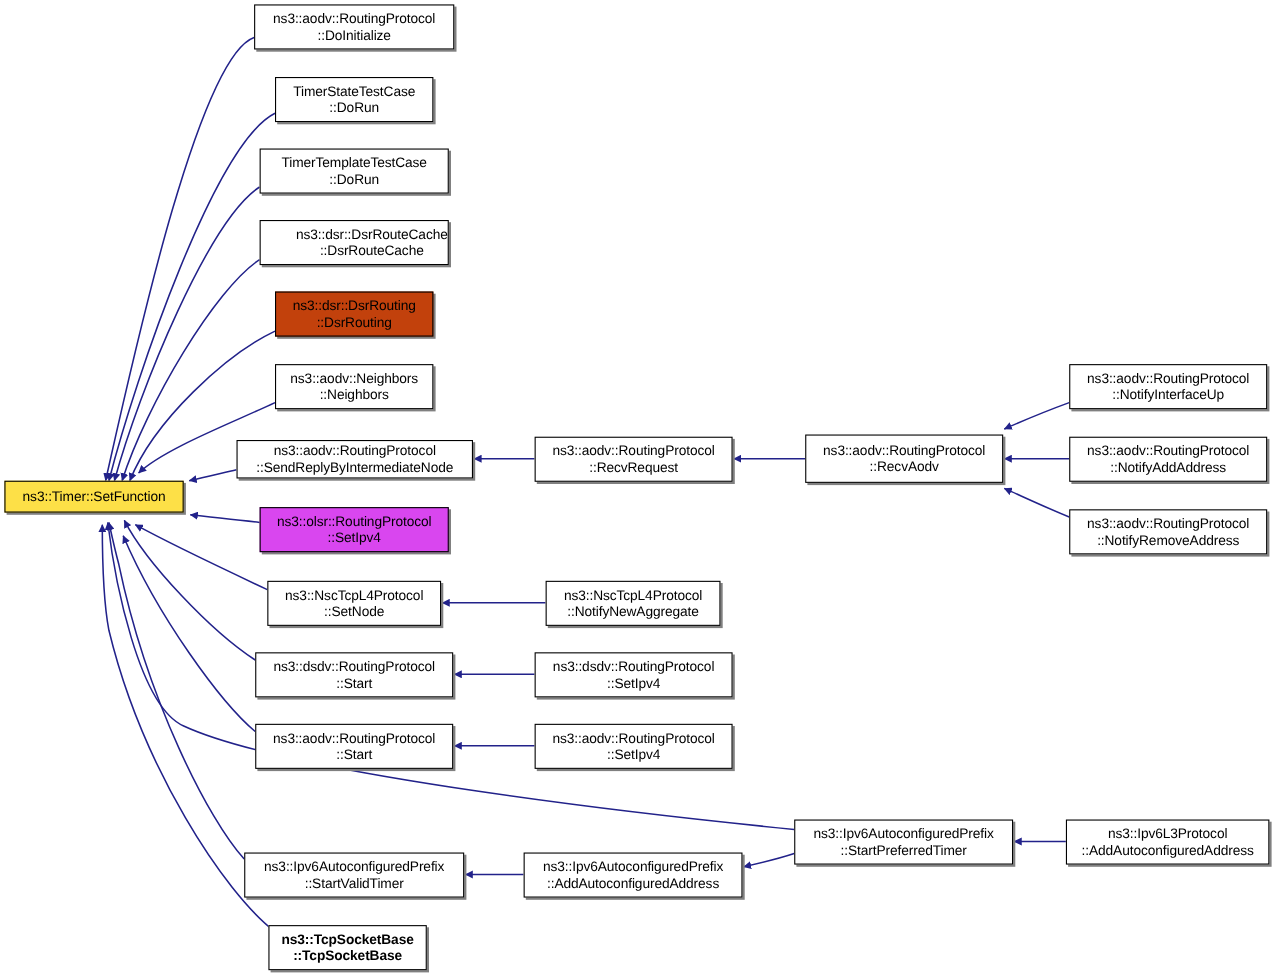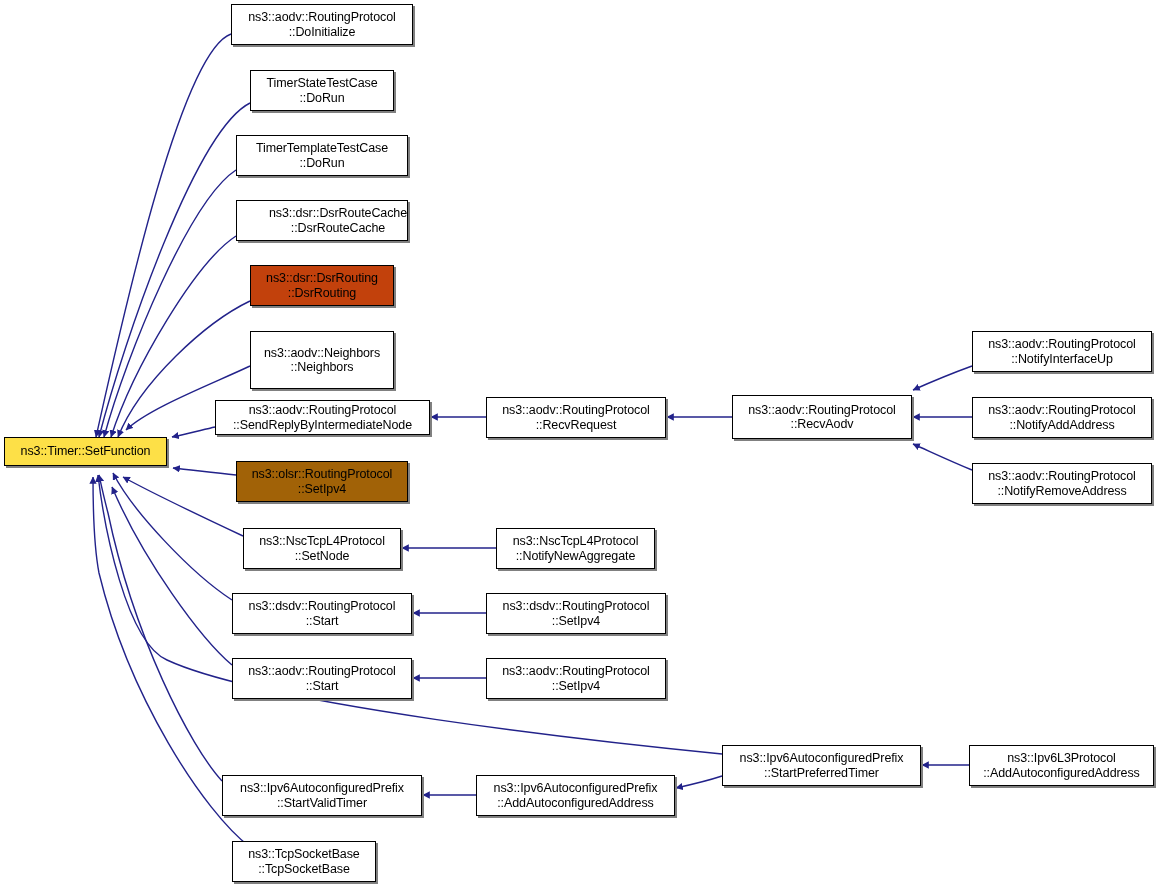--- a/index.html
+++ b/index.html
@@ -88,28 +88,28 @@
         <path d="M969,765 C956,765 940,765 922,765" fill="none" stroke="#22228a" stroke-width="1.4" marker-end="url(#arrow)"></path>
       </g>
   </svg>
   <div id="nodes">
       <div class="node root" style="left: 4px; top: 437px; width: 163px; height: 29px; background: #fde047; border-color: rgb(0, 0, 0); color: rgb(0, 0, 0); box-shadow: rgb(128, 128, 128) 2px 2px 0px 0px;"><span class="l1">ns3::Timer::SetFunction</span></div>
       <div class="node" style="left: 231px; top: 4px; width: 182px; height: 41px; background: rgb(255, 255, 255); border-color: rgb(0, 0, 0); color: rgb(0, 0, 0); box-shadow: rgb(128, 128, 128) 2px 2px 0px 0px;"><span class="l1">ns3::aodv::RoutingProtocol</span><span class="l2">::DoInitialize</span></div>
       <div class="node" style="left: 250px; top: 70px; width: 144px; height: 41px; background: rgb(255, 255, 255); border-color: rgb(0, 0, 0); color: rgb(0, 0, 0); box-shadow: rgb(128, 128, 128) 2px 2px 0px 0px;"><span class="l1">TimerStateTestCase</span><span class="l2">::DoRun</span></div>
       <div class="node" style="left: 236px; top: 135px; width: 172px; height: 41px; background: rgb(255, 255, 255); border-color: rgb(0, 0, 0); color: rgb(0, 0, 0); box-shadow: rgb(128, 128, 128) 2px 2px 0px 0px;"><span class="l1">TimerTemplateTestCase</span><span class="l2">::DoRun</span></div>
       <div class="node" style="left: 236px; top: 200px; width: 172px; height: 41px; background: rgb(255, 255, 255); border-color: rgb(0, 0, 0); color: rgb(0, 0, 0); box-shadow: rgb(128, 128, 128) 2px 2px 0px 0px; padding-left: 32px;"><span class="l1">ns3::dsr::DsrRouteCache</span><span class="l2">::DsrRouteCache</span></div>
       <div class="node" style="left: 250px; top: 265px; width: 144px; height: 41px; background: #c2410c; border-color: rgb(0, 0, 0); color: rgb(0, 0, 0); box-shadow: rgb(128, 128, 128) 2px 2px 0px 0px;"><span class="l1">ns3::dsr::DsrRouting</span><span class="l2">::DsrRouting</span></div>
-      <div class="node" style="left: 250px; top: 331px; width: 144px; height: 58px; background: rgb(255, 255, 255); border-color: rgb(0, 0, 0); color: rgb(0, 0, 0); box-shadow: rgb(128, 128, 128) 2px 2px 0px 0px;"><span class="l1">ns3::aodv::Neighbors</span><span class="l2">::Neighbors</span></div>
+      <div class="node" style="left: 250px; top: 331px; width: 144px; height: 41px; background: rgb(255, 255, 255); border-color: rgb(0, 0, 0); color: rgb(0, 0, 0); box-shadow: rgb(128, 128, 128) 2px 2px 0px 0px;"><span class="l1">ns3::aodv::Neighbors</span><span class="l2">::Neighbors</span></div>
       <div class="node" style="left: 215px; top: 400px; width: 215px; height: 35px; background: rgb(255, 255, 255); border-color: rgb(0, 0, 0); color: rgb(0, 0, 0); box-shadow: rgb(128, 128, 128) 2px 2px 0px 0px;"><span class="l1">ns3::aodv::RoutingProtocol</span><span class="l2">::SendReplyByIntermediateNode</span></div>
-      <div class="node" style="left: 236px; top: 461px; width: 172px; height: 41px; background: #a16207; border-color: rgb(0, 0, 0); color: rgb(0, 0, 0); box-shadow: rgb(128, 128, 128) 2px 2px 0px 0px;"><span class="l1">ns3::olsr::RoutingProtocol</span><span class="l2">::SetIpv4</span></div>
+      <div class="node" style="left: 236px; top: 461px; width: 172px; height: 41px; background: #d946ef; border-color: rgb(0, 0, 0); color: rgb(0, 0, 0); box-shadow: rgb(128, 128, 128) 2px 2px 0px 0px;"><span class="l1">ns3::olsr::RoutingProtocol</span><span class="l2">::SetIpv4</span></div>
       <div class="node" style="left: 243px; top: 528px; width: 158px; height: 41px; background: rgb(255, 255, 255); border-color: rgb(0, 0, 0); color: rgb(0, 0, 0); box-shadow: rgb(128, 128, 128) 2px 2px 0px 0px;"><span class="l1">ns3::NscTcpL4Protocol</span><span class="l2">::SetNode</span></div>
       <div class="node" style="left: 232px; top: 593px; width: 180px; height: 41px; background: rgb(255, 255, 255); border-color: rgb(0, 0, 0); color: rgb(0, 0, 0); box-shadow: rgb(128, 128, 128) 2px 2px 0px 0px;"><span class="l1">ns3::dsdv::RoutingProtocol</span><span class="l2">::Start</span></div>
       <div class="node" style="left: 232px; top: 658px; width: 180px; height: 41px; background: rgb(255, 255, 255); border-color: rgb(0, 0, 0); color: rgb(0, 0, 0); box-shadow: rgb(128, 128, 128) 2px 2px 0px 0px;"><span class="l1">ns3::aodv::RoutingProtocol</span><span class="l2">::Start</span></div>
       <div class="node" style="left: 222px; top: 775px; width: 200px; height: 41px; background: rgb(255, 255, 255); border-color: rgb(0, 0, 0); color: rgb(0, 0, 0); box-shadow: rgb(128, 128, 128) 2px 2px 0px 0px;"><span class="l1">ns3::Ipv6AutoconfiguredPrefix</span><span class="l2">::StartValidTimer</span></div>
-      <div class="node" style="left: 232px; top: 841px; width: 144px; height: 41px; background: rgb(255, 255, 255); border-color: rgb(0, 0, 0); color: rgb(0, 0, 0); box-shadow: rgb(128, 128, 128) 2px 2px 0px 0px;"><span class="l1">ns3::TcpSocketBase</span><span class="l2">::TcpSocketBase</span></div>
+      <div class="node" style="left: 244px; top: 841px; width: 144px; height: 41px; background: rgb(255, 255, 255); border-color: rgb(0, 0, 0); color: rgb(0, 0, 0); box-shadow: rgb(128, 128, 128) 2px 2px 0px 0px; font-weight: bold;"><span class="l1">ns3::TcpSocketBase</span><span class="l2">::TcpSocketBase</span></div>
       <div class="node" style="left: 486px; top: 397px; width: 180px; height: 41px; background: rgb(255, 255, 255); border-color: rgb(0, 0, 0); color: rgb(0, 0, 0); box-shadow: rgb(128, 128, 128) 2px 2px 0px 0px;"><span class="l1">ns3::aodv::RoutingProtocol</span><span class="l2">::RecvRequest</span></div>
       <div class="node" style="left: 496px; top: 528px; width: 159px; height: 41px; background: rgb(255, 255, 255); border-color: rgb(0, 0, 0); color: rgb(0, 0, 0); box-shadow: rgb(128, 128, 128) 2px 2px 0px 0px;"><span class="l1">ns3::NscTcpL4Protocol</span><span class="l2">::NotifyNewAggregate</span></div>
       <div class="node" style="left: 486px; top: 593px; width: 180px; height: 41px; background: rgb(255, 255, 255); border-color: rgb(0, 0, 0); color: rgb(0, 0, 0); box-shadow: rgb(128, 128, 128) 2px 2px 0px 0px;"><span class="l1">ns3::dsdv::RoutingProtocol</span><span class="l2">::SetIpv4</span></div>
       <div class="node" style="left: 486px; top: 658px; width: 180px; height: 41px; background: rgb(255, 255, 255); border-color: rgb(0, 0, 0); color: rgb(0, 0, 0); box-shadow: rgb(128, 128, 128) 2px 2px 0px 0px;"><span class="l1">ns3::aodv::RoutingProtocol</span><span class="l2">::SetIpv4</span></div>
       <div class="node" style="left: 476px; top: 775px; width: 199px; height: 41px; background: rgb(255, 255, 255); border-color: rgb(0, 0, 0); color: rgb(0, 0, 0); box-shadow: rgb(128, 128, 128) 2px 2px 0px 0px;"><span class="l1">ns3::Ipv6AutoconfiguredPrefix</span><span class="l2">::AddAutoconfiguredAddress</span></div>
       <div class="node" style="left: 732px; top: 395px; width: 180px; height: 44px; background: rgb(255, 255, 255); border-color: rgb(0, 0, 0); color: rgb(0, 0, 0); box-shadow: rgb(128, 128, 128) 2px 2px 0px 0px;"><span class="l1">ns3::aodv::RoutingProtocol</span><span class="l2">::RecvAodv</span></div>
       <div class="node" style="left: 722px; top: 745px; width: 199px; height: 41px; background: rgb(255, 255, 255); border-color: rgb(0, 0, 0); color: rgb(0, 0, 0); box-shadow: rgb(128, 128, 128) 2px 2px 0px 0px;"><span class="l1">ns3::Ipv6AutoconfiguredPrefix</span><span class="l2">::StartPreferredTimer</span></div>
       <div class="node" style="left: 972px; top: 331px; width: 180px; height: 41px; background: rgb(255, 255, 255); border-color: rgb(0, 0, 0); color: rgb(0, 0, 0); box-shadow: rgb(128, 128, 128) 2px 2px 0px 0px;"><span class="l1">ns3::aodv::RoutingProtocol</span><span class="l2">::NotifyInterfaceUp</span></div>
       <div class="node" style="left: 972px; top: 397px; width: 180px; height: 41px; background: rgb(255, 255, 255); border-color: rgb(0, 0, 0); color: rgb(0, 0, 0); box-shadow: rgb(128, 128, 128) 2px 2px 0px 0px;"><span class="l1">ns3::aodv::RoutingProtocol</span><span class="l2">::NotifyAddAddress</span></div>
       <div class="node" style="left: 972px; top: 463px; width: 180px; height: 41px; background: rgb(255, 255, 255); border-color: rgb(0, 0, 0); color: rgb(0, 0, 0); box-shadow: rgb(128, 128, 128) 2px 2px 0px 0px;"><span class="l1">ns3::aodv::RoutingProtocol</span><span class="l2">::NotifyRemoveAddress</span></div>

